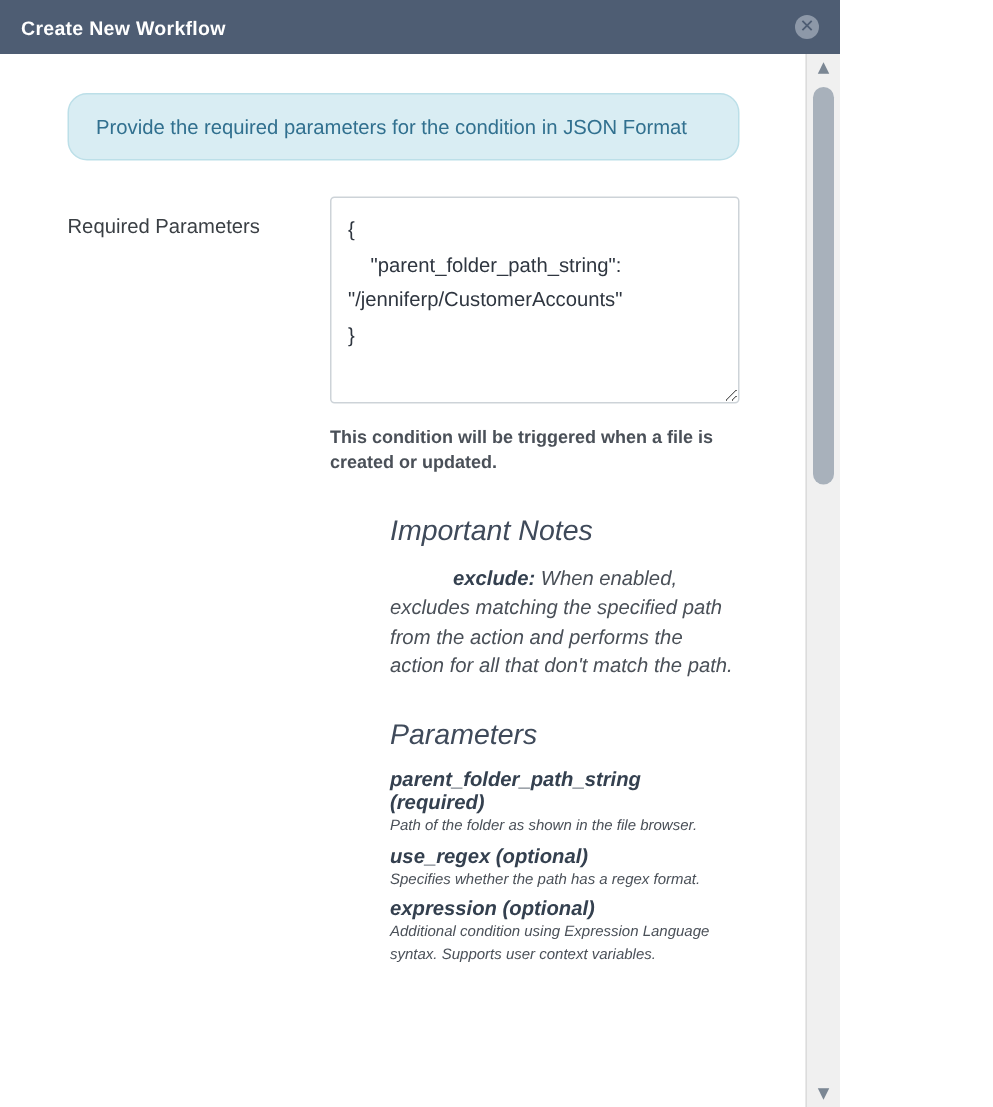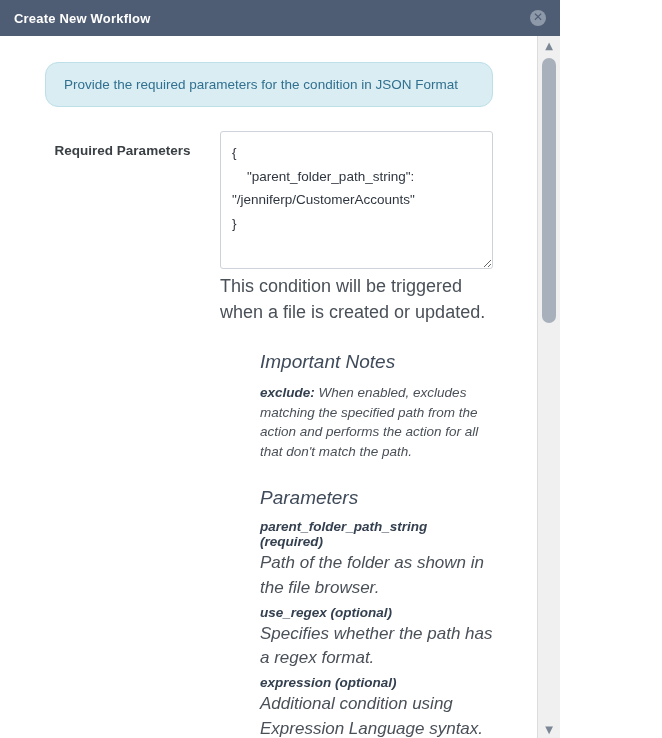--- a/index.html
+++ b/index.html
@@ -71,50 +71,50 @@
     font-size: 13.5px;
     padding: 14px 18px;
     box-sizing: border-box;
   }
   .field-row {
     display: flex;
     margin: 24px 45px 0 45px;
   }
   .field-label {
     width: 175px;
-    text-align: center;
+    text-align: left;
     padding-right: 20px;
     box-sizing: border-box;
     font-size: 13.5px;
     color: #3a3f44;
     padding-top: 12px;
-    font-weight: bold;
   }
   .field-control {
     flex: 1;
   }
   textarea.json-input {
     width: 100%;
     height: 138px;
     box-sizing: border-box;
     border: 1px solid #cdd3d8;
     border-radius: 3px;
     padding: 9px 11px;
     font-family: "Liberation Sans", sans-serif;
     font-size: 13.5px;
     color: #2f3640;
     resize: vertical;
     line-height: 1.75;
     outline: none;
   }
   .help-text {
-    font-size: 18px;
+    font-size: 12px;
     color: #4a5058;
     line-height: 1.45;
-    margin-top: 0;
+    margin-top: 9px;
+    font-weight: bold;
   }
   .doc-block {
     margin: 0 45px 0 260px;
     font-style: italic;
   }
   h3.section-heading {
     font-size: 19px;
     font-weight: normal;
     color: #3f4a5a;
     margin: 26px 0 10px 0;
@@ -122,36 +122,37 @@
   .term {
     font-size: 13.5px;
     color: #34404f;
     font-weight: bold;
     margin-top: 4px;
   }
   .term .optional {
     font-weight: bold;
   }
   .para {
-    font-size: 17px;
+    font-size: 10px;
     color: #4a5058;
     line-height: 1.45;
     margin-top: 3px;
   }
   .para.inline-first {
     margin-top: 2px;
   }
   .note-para {
     font-size: 13.5px;
     color: #4a5058;
     line-height: 1.45;
     margin-top: 4px;
   }
   .note-para b {
     color: #34404f;
+    margin-left: 42px;
   }
   .scrollbar {
     position: absolute;
     top: 0;
     right: 0;
     width: 22px;
     height: 702px;
     background: #f0f0f0;
     border-left: 1px solid #dcdcdc;
   }

